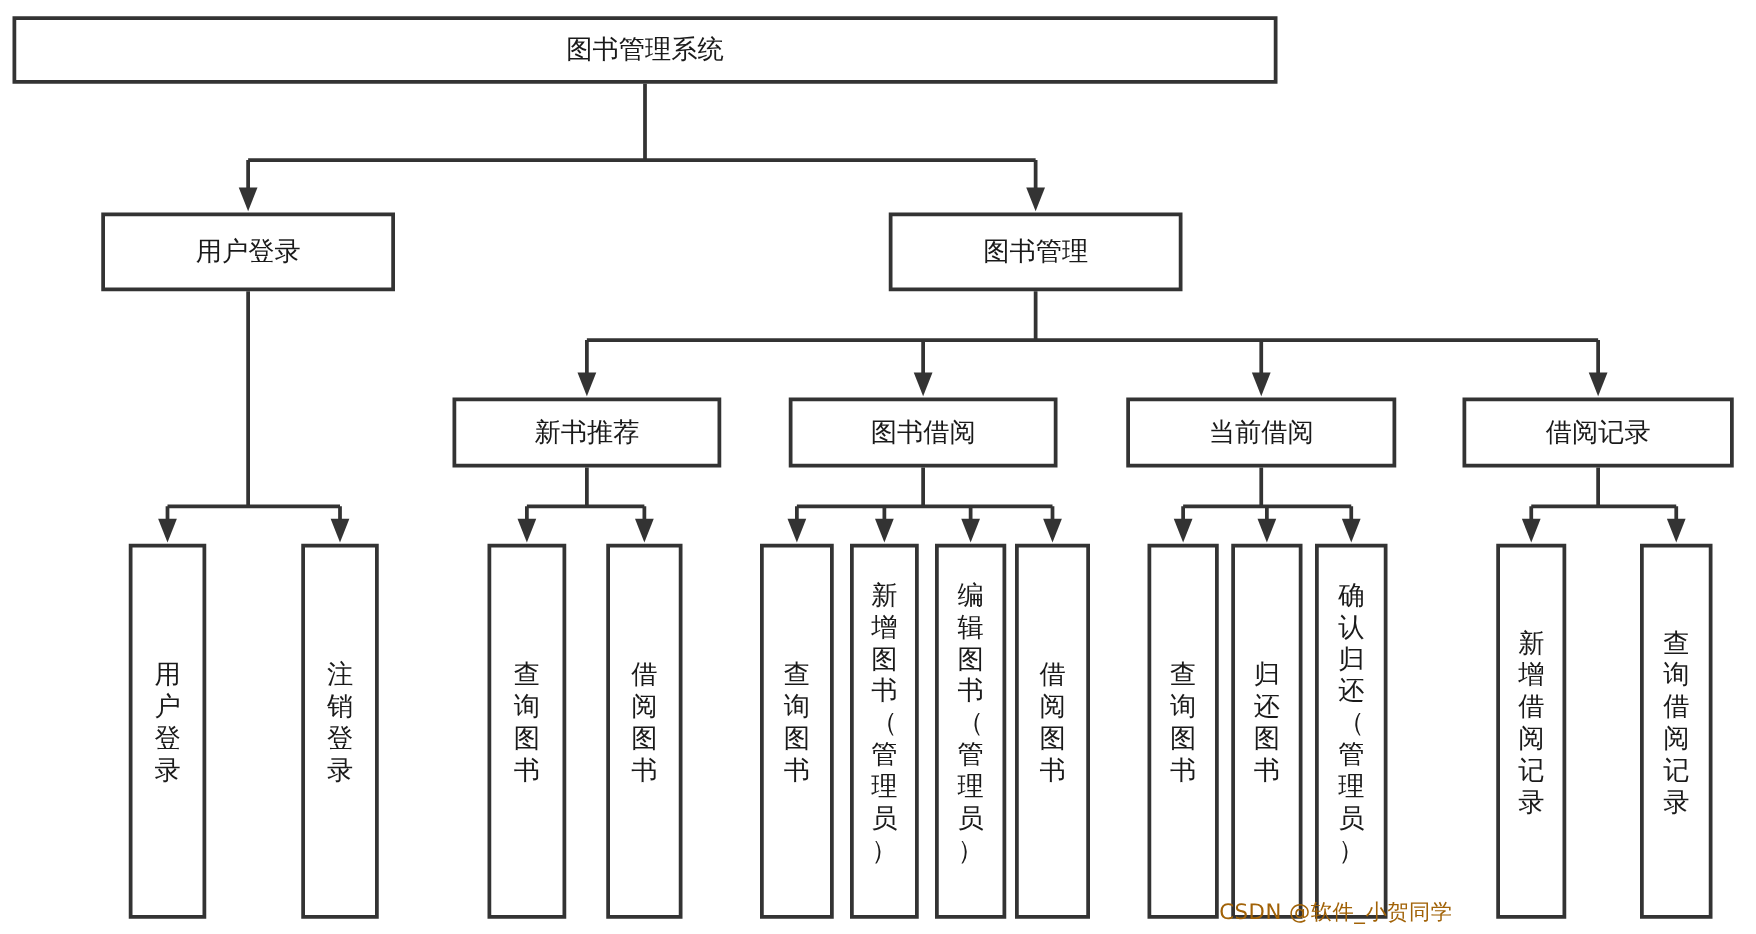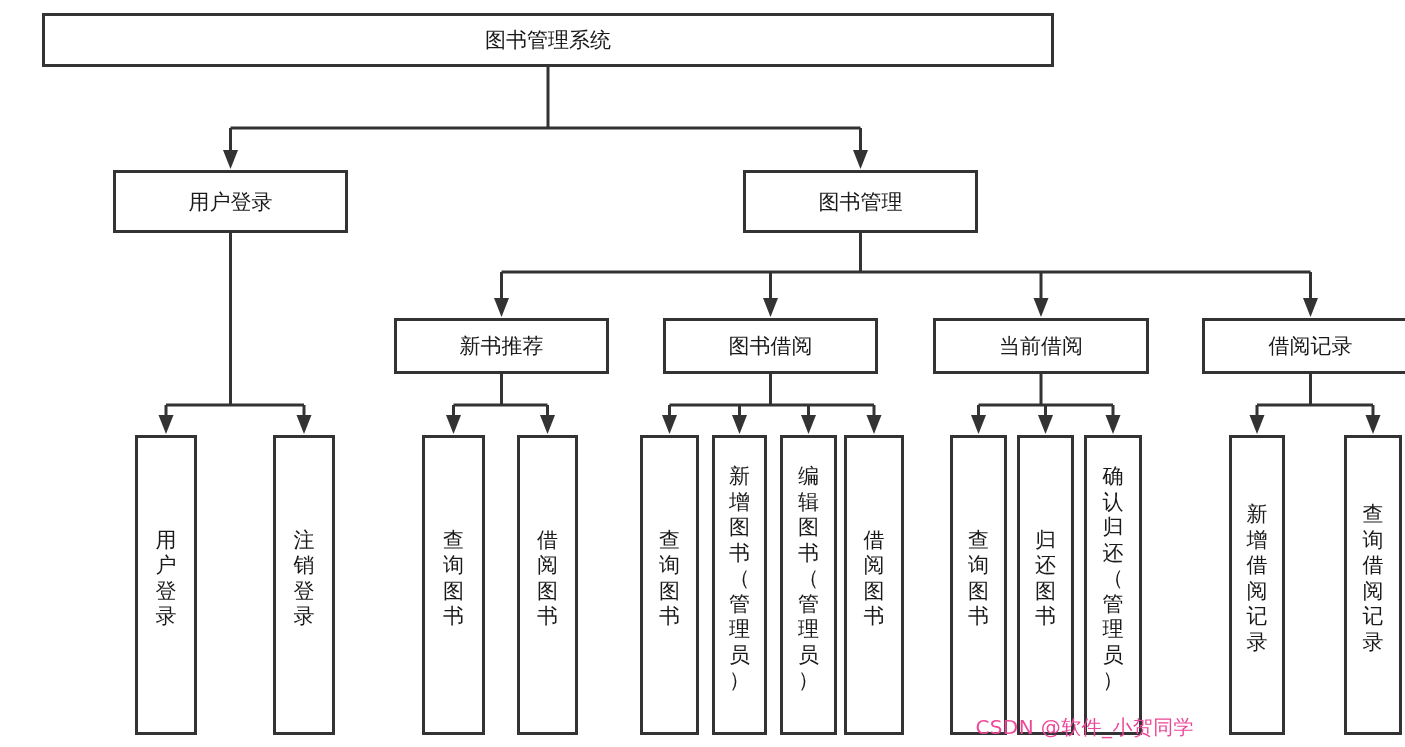--- a/index.html
+++ b/index.html
@@ -13,21 +13,20 @@
     position: relative;
     font-family: "DejaVu Sans", "Liberation Sans", sans-serif;
     overflow: hidden;
   }
   #diagram-root {
     position: absolute;
     left: 0;
     top: 0;
     width: 1170px;
     height: 747px;
-    padding-left: 32px;
   }
   svg {
     display: block;
   }
   .node-box {
     fill: #ffffff;
     stroke: #333333;
     stroke-width: 3;
   }
   .connector {
@@ -51,22 +50,22 @@
     font-family: "DejaVu Sans", "Liberation Sans", sans-serif;
     font-size: 21px;
     fill: #1a1a1a;
     text-anchor: middle;
   }
   .watermark {
     position: absolute;
     right: 8px;
     bottom: 6px;
     font-family: "DejaVu Sans", "Liberation Sans", sans-serif;
-    font-size: 20px;
-    color: #ec4899;
+    font-size: 17px;
+    color: #a16207;
     letter-spacing: 0.4px;
     white-space: nowrap;
     user-select: none;
   }
 </style>
 </head>
 <body>
 
 <div id="diagram-root">
   <svg id="diagram-svg" width="1405" height="747" viewBox="0 0 1405 747">

